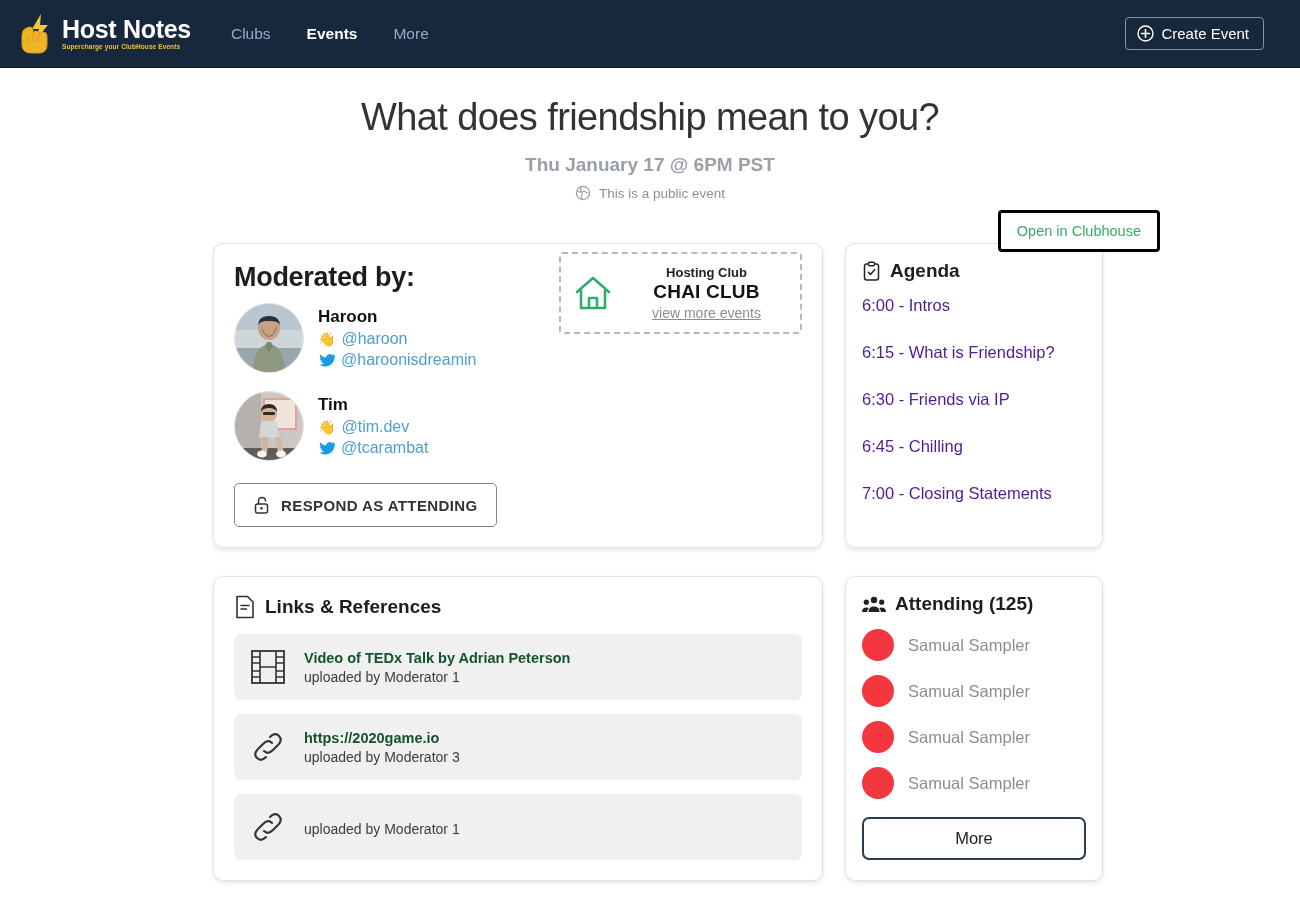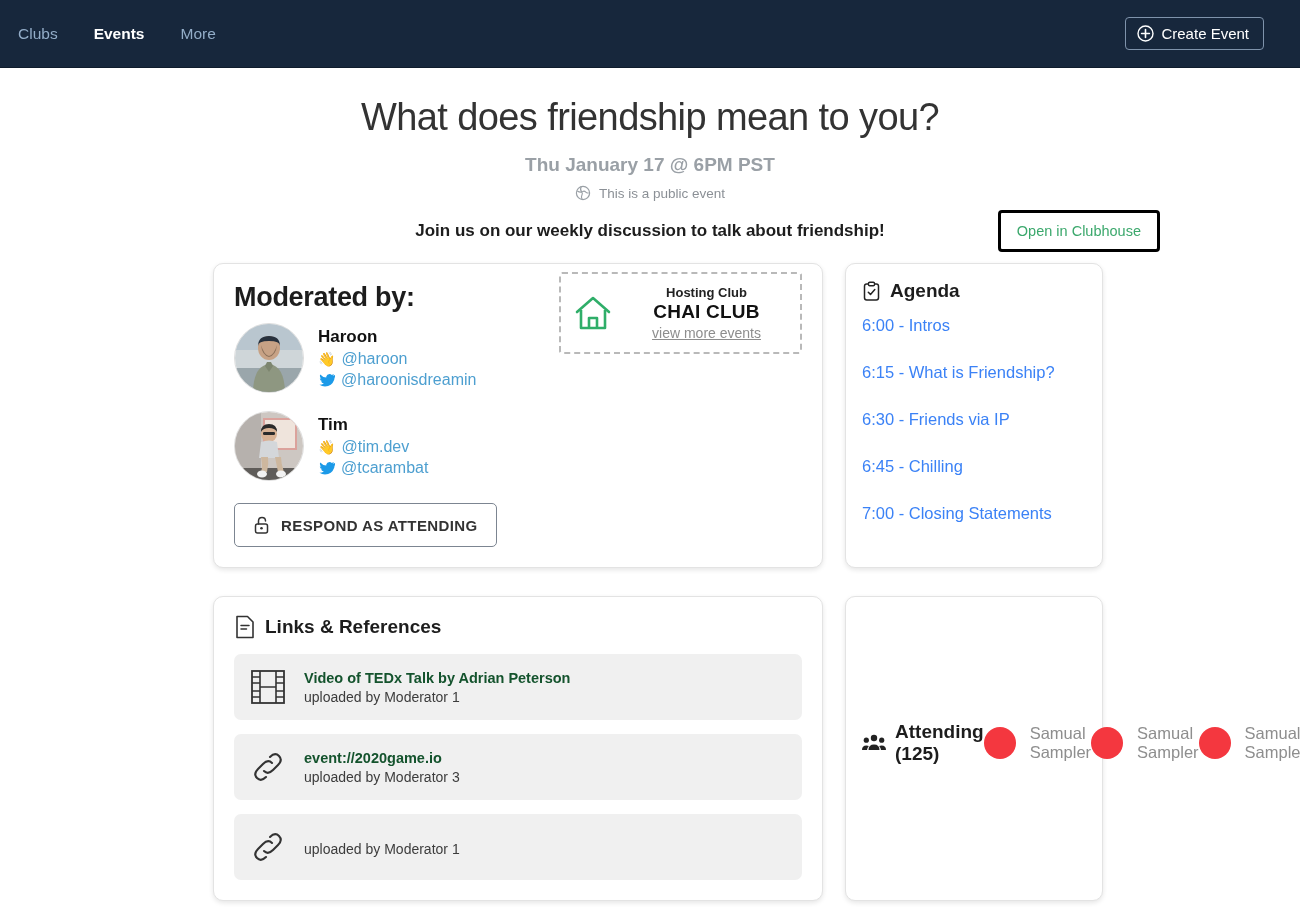--- a/index.html
+++ b/index.html
@@ -204,39 +204,39 @@
     font-family: "Liberation Sans", sans-serif;
   }
 
   
   .agenda-card { padding: 16px 16px 16px 16px; }
   .panel-head {
     display:flex; align-items:center; gap: 9px;
     font-size: 19px; font-weight: bold; color: #1d1d1d;
     margin-bottom: 14px;
   }
-  .agenda-item { font-size: 16.5px; color: #3b82f6; margin-bottom: 28px; }
+  .agenda-item { font-size: 16.5px; color: #4c1d95; margin-bottom: 28px; }
   .agenda-item:last-child { margin-bottom: 0; }
 
   
   .links-card { padding: 17px 20px 20px 20px; }
   .link-row {
     display:flex; align-items:center; gap: 18px;
     background: #f0f0f0;
     border-radius: 7px;
     padding: 14px 16px;
     margin-bottom: 14px;
     cursor: pointer;
   }
   .link-row:last-child { margin-bottom: 0; }
   .link-title { font-size: 14.5px; font-weight: bold; color: #14532d; }
   .link-sub { font-size: 14px; color: #3c3c3c; margin-top: 3px; }
 
   
-  .attend-card { padding: 16px 16px 14px 16px; display:flex; }
+  .attend-card { padding: 16px 16px 14px 16px; display:flex; flex-direction:column; }
   .attendee-row { display:flex; align-items:center; gap: 14px; margin-bottom: 14px; }
   .attendee-av {
     width: 32px; height: 32px; border-radius: 50%;
     background: #f4373f; flex: none;
   }
   .attendee-name { font-size: 16.5px; color: #8e8e8e; }
   .more-btn {
     margin-top: 4px;
     border: 2px solid #293c52;
     border-radius: 7px;
@@ -249,20 +249,34 @@
     font-family: "Liberation Sans", sans-serif;
   }
 
   svg { display:block; }
 </style>
 </head>
 <body>
 
 <div class="navbar">
 
+  <div class="brand">
+    <div class="brand-mark">
+      <svg width="38" height="44" viewBox="0 0 38 44">
+        <path d="M23 2 L14 17 L21 17 L16 30 L30 13 L22 13 Z" fill="#f5c23b"></path>
+        <path d="M8 16 q-4 2 -4 7 l0 10 q0 7 8 8 l10 0 q7 -1 7 -8 l0 -9 q0 -4 -4 -4 q-3 0 -3 3
+                 q0 -4 -4 -4 q-3 0 -3 3 l0 -4 q0 -3 -3.5 -3 q-3.5 0 -3.5 3 z" fill="#f0b429" stroke="#d99a16" stroke-width="1"></path>
+        <path d="M10 24 l0 6 M15 23 l0 7 M20 24 l0 6" stroke="#d99a16" stroke-width="1" fill="none"></path>
+      </svg>
+    </div>
+    <div class="brand-text">
+      <span class="brand-name">Host Notes</span>
+      <span class="brand-tag">Supercharge your ClubHouse Events</span>
+    </div>
+  </div>
 
   <div class="navlinks">
     <a class="navlink">Clubs</a>
     <a class="navlink active">Events</a>
     <a class="navlink">More</a>
   </div>
 
   <button class="create-event-btn">
     <span>
       <svg width="17" height="17" viewBox="0 0 17 17">
@@ -281,21 +295,20 @@
     <span>
       <svg width="16" height="16" viewBox="0 0 16 16">
         <circle cx="8" cy="8" r="6.6" fill="none" stroke="#9aa0a6" stroke-width="1.2"></circle>
         <path d="M2.3 6 q3 2 5.5 0.5 q1.5 -1 3 0.6 q1.4 1.5 2.8 0.6" fill="none" stroke="#9aa0a6" stroke-width="1.1"></path>
         <path d="M6.2 1.8 q-1.5 3 0.4 5 q1.4 1.5 0.3 3.3 q-1 1.6 0.2 4.1" fill="none" stroke="#9aa0a6" stroke-width="1.1"></path>
       </svg>
     </span>
     <span>This is a public event</span>
   </div>
   <div class="desc-row">
-    <span class="event-desc">Join us on our weekly discussion to talk about friendship!</span>
     <button class="clubhouse-btn">Open in Clubhouse</button>
   </div>
 </div>
 
 <div class="content">
 
   <div class="card mod-card">
     <h2 class="mod-title">Moderated by:</h2>
 
     
@@ -444,21 +457,21 @@
     </div>
 
     <div class="link-row">
       <span>
         <svg width="36" height="38" viewBox="0 0 36 38">
           <path d="M20 9 q5 -5 9 -1 q4 4 -1 9 l-5 5 q-5 5 -9 1" fill="none" stroke="#333" stroke-width="2.1" stroke-linecap="round"></path>
           <path d="M16 29 q-5 5 -9 1 q-4 -4 1 -9 l5 -5 q5 -5 9 -1" fill="none" stroke="#333" stroke-width="2.1" stroke-linecap="round"></path>
         </svg>
       </span>
       <div>
-        <div class="link-title">event://2020game.io</div>
+        <div class="link-title">https://2020game.io</div>
         <div class="link-sub">uploaded by Moderator 3</div>
       </div>
     </div>
 
     <div class="link-row">
       <span>
         <svg width="36" height="38" viewBox="0 0 36 38">
           <path d="M20 9 q5 -5 9 -1 q4 4 -1 9 l-5 5 q-5 5 -9 1" fill="none" stroke="#333" stroke-width="2.1" stroke-linecap="round"></path>
           <path d="M16 29 q-5 5 -9 1 q-4 -4 1 -9 l5 -5 q5 -5 9 -1" fill="none" stroke="#333" stroke-width="2.1" stroke-linecap="round"></path>
         </svg>

